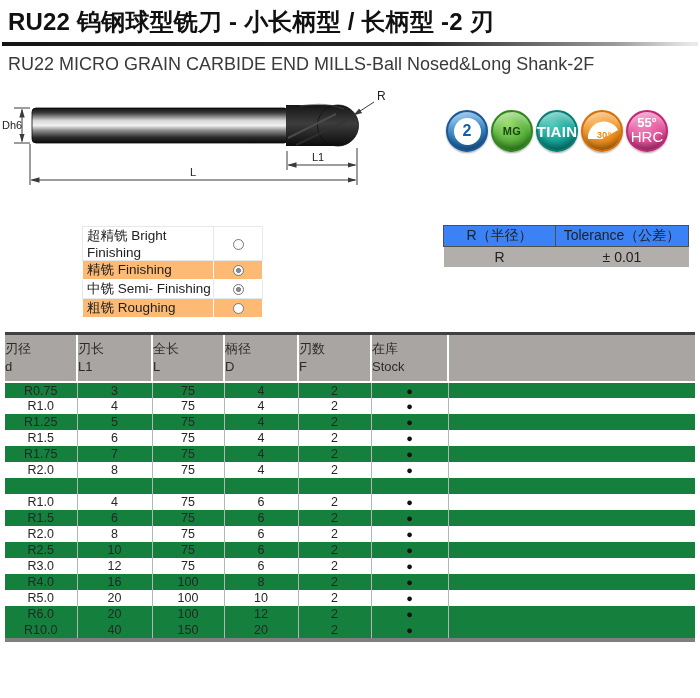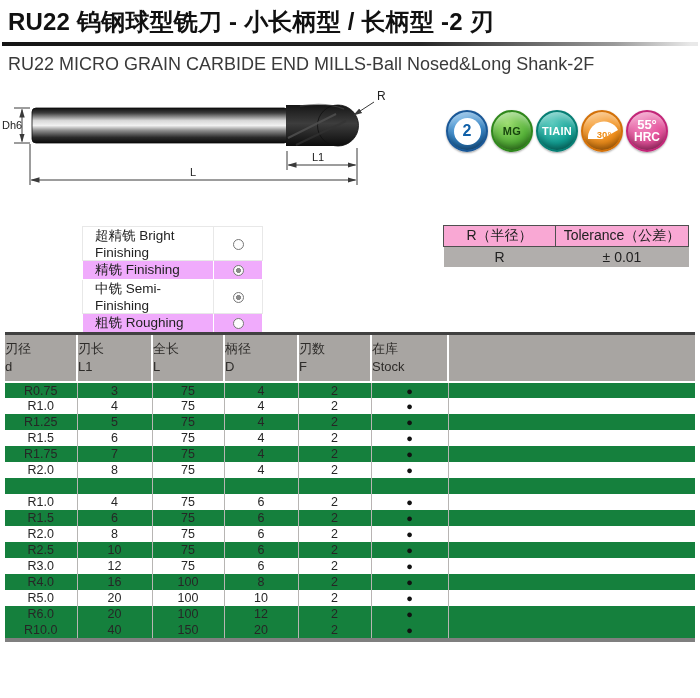--- a/index.html
+++ b/index.html
@@ -34,40 +34,40 @@
   .badge-green { background:radial-gradient(circle at 38% 30%, #9bdc6e, #55b238 58%, #2f861c); border:2px solid #2f861c; }
   .badge-teal  { background:radial-gradient(circle at 38% 30%, #57c9bc, #12a296 58%, #067a70); border:2px solid #077d73; }
   .badge-orange{ background:radial-gradient(circle at 38% 30%, #f8b25d, #f18f1b 58%, #cd6e05); border:2px solid #d2710a; }
   .badge-pink  { background:radial-gradient(circle at 38% 30%, #f08cc0, #e44f99 58%, #bb2b74); border:2px solid #c22678; }
   .badge .disc2 {
     width:27px; height:27px; border-radius:50%; background:#fff;
     display:flex; align-items:center; justify-content:center;
     font-weight:bold; font-size:16px; color:#1060a8;
   }
   .badge .mg-text { font-weight:bold; font-size:11px; color:#17450e; letter-spacing:0.5px; }
-  .badge .tiain-text { font-weight:bold; font-size:11px; color:#fff; letter-spacing:0.3px; }
+  .badge .tiain-text { font-weight:bold; font-size:15px; color:#fff; letter-spacing:0.3px; }
   .badge .hrc-line1 { font-weight:bold; font-size:13px; color:#fff; line-height:1; }
-  .badge .hrc-line2 { font-weight:bold; font-size:12px; color:#fff; line-height:1.1; }
+  .badge .hrc-line2 { font-weight:normal; font-size:15px; color:#fff; line-height:1.1; }
   
   .finish-table {
     position:absolute; left:82px; top:226px; border-collapse:collapse;
     font-size:13.5px; color:#222; border:1px solid #4f4f4f;
   }
   .finish-table td { height:18px; border:1px solid #e8e8e8; }
-  .finish-table td.f-label { width:131px; padding-left:12px;margin-left:32px; }
+  .finish-table td.f-label { width:131px; padding-left:4px;margin-left:32px; }
   .finish-table td.f-mark  { width:49px; text-align:center; border-left:1px solid #4f4f4f; }
-  .finish-table tr.shaded td { background:#f0abfc; border-color:#fff; }
+  .finish-table tr.shaded td { background:#fdba74; border-color:#fff; }
   .mark {
     display:inline-block; width:11px; height:11px; border:1.5px solid #777;
     border-radius:50%; background:#fdfdfd; vertical-align:middle;
   }
   .mark-double { background:radial-gradient(circle, #8a8a8a 0 36%, #fcfcfc 44%); }
   
   .tol-table { position:absolute; left:443px; top:225px; border-collapse:collapse; font-size:14px; color:#222; }
-  .tol-table thead td { background:#f9a8d4; border:1px solid #4f4f4f; height:21px; text-align:center; }
+  .tol-table thead td { background:#3b82f6; border:1px solid #4f4f4f; height:21px; text-align:center; }
   .tol-table tbody td { background:#b1aeac; height:20px; text-align:center; }
   .tol-table td.c1 { width:112px; }
   .tol-table td.c2 { width:133px; }
   
   .spec-wrap {
     position:absolute; left:5px; top:332px; width:690px;
     border-top:3px solid #404040; border-bottom:4px solid #7f7f7f;
   }
   .spec-table { width:100%; border-collapse:collapse; table-layout:fixed; font-size:12.5px; color:#262626; }
   .spec-table thead td {

